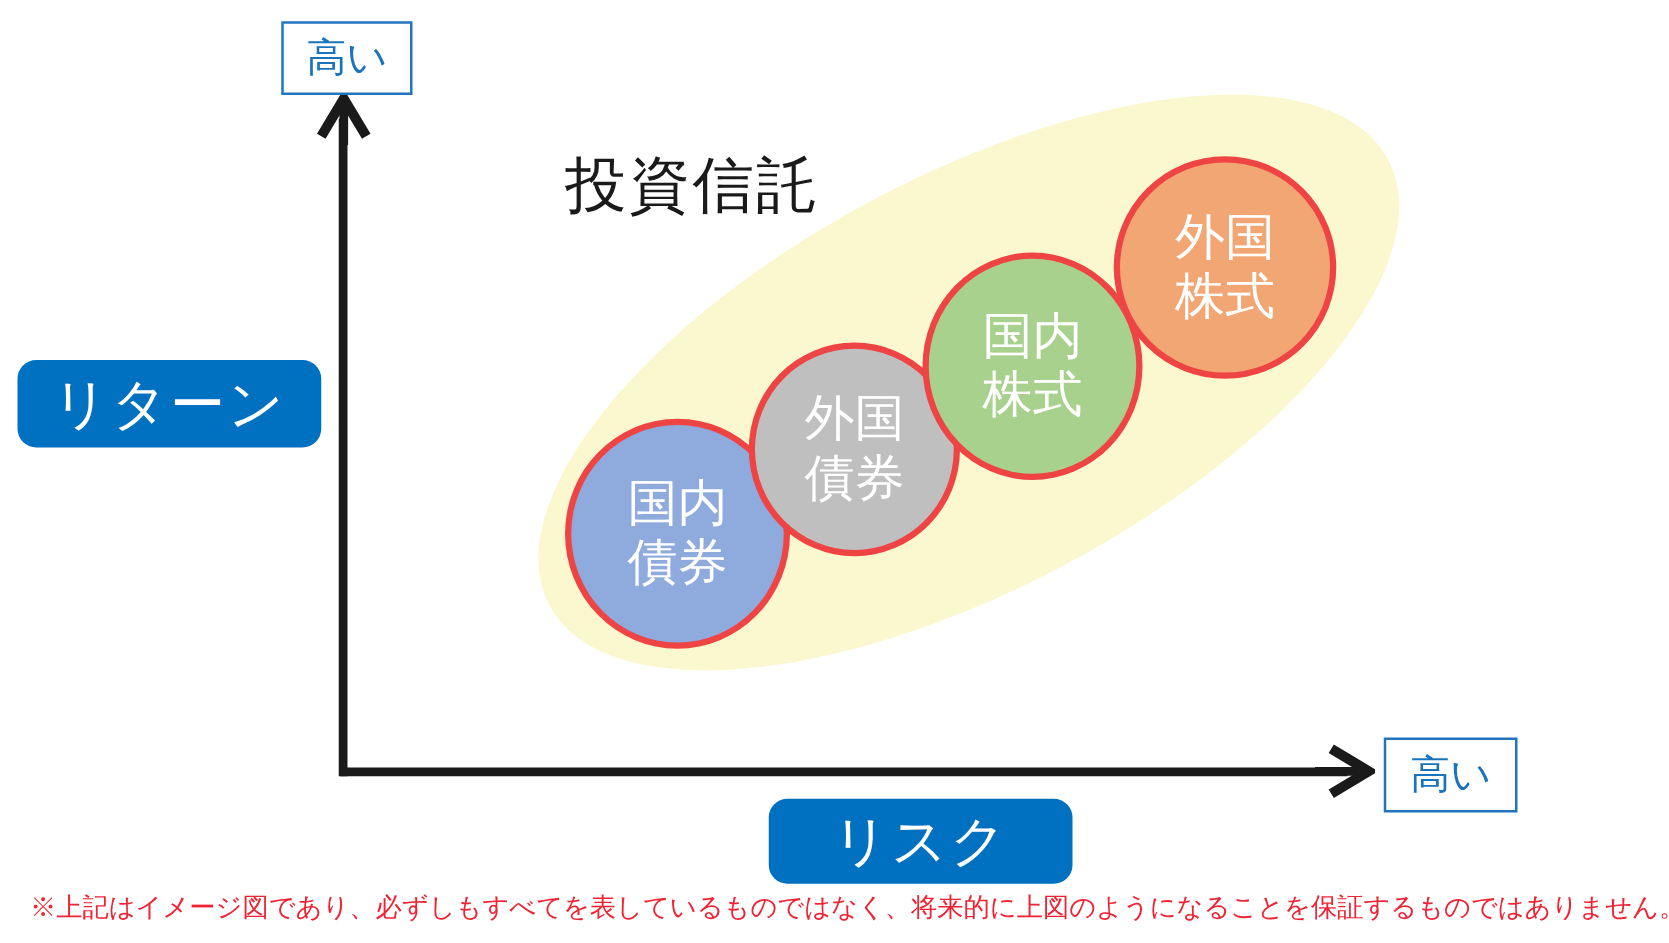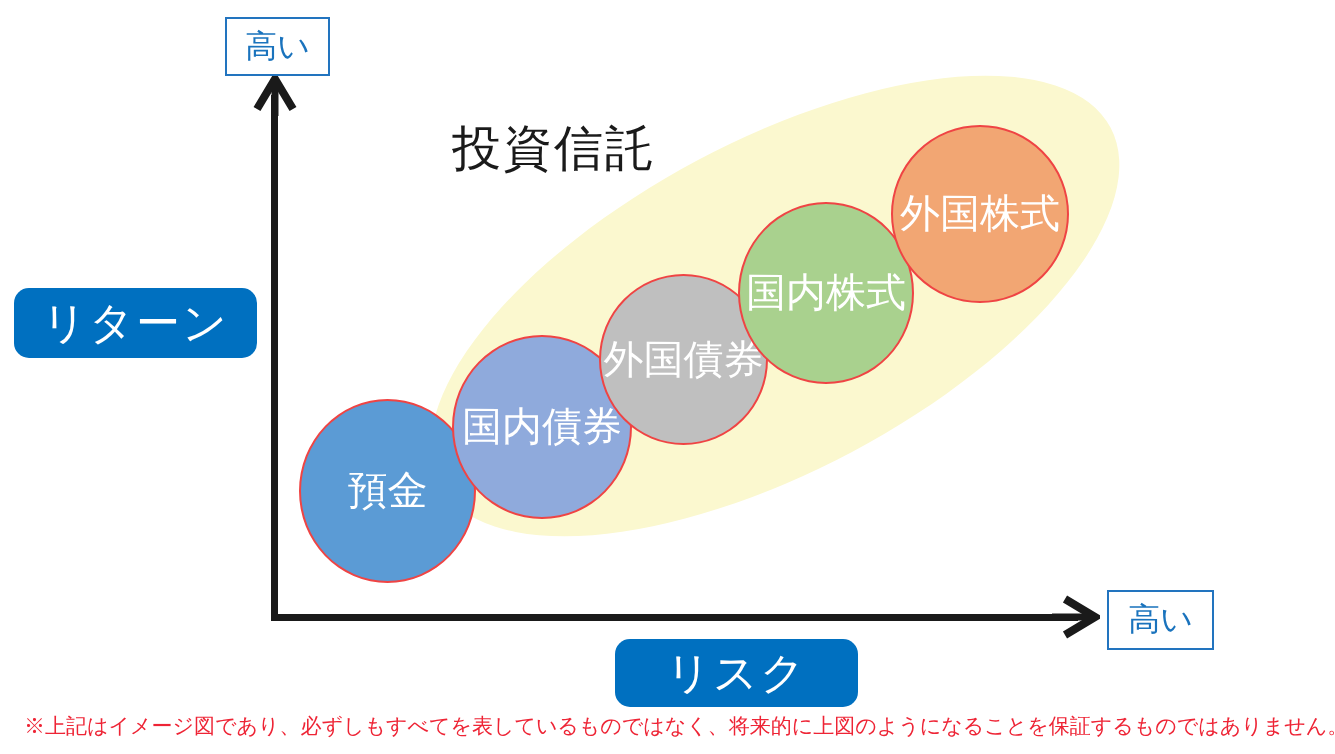--- a/index.html
+++ b/index.html
@@ -25,22 +25,22 @@
   .pill-return{left:14px;top:288px;width:243px;height:70px;}
   .pill-risk{left:615px;top:639px;width:243px;height:68px;}
 
   
   .trust-ellipse{position:absolute;left:395px;top:141px;width:760px;height:330px;border-radius:50%;
                  transform:rotate(-28deg);z-index:1;}
   .trust-label{position:absolute;left:452px;top:116px;font-size:49px;color:#1a1a1a;z-index:2;
                letter-spacing:2px;}
 
   
-  .asset{position:absolute;border-radius:50%;border:2px solid #ef4444;color:#ffffff;
-         display:flex;flex-direction:row;align-items:center;justify-content:center;
+  .asset{position:absolute;border-radius:50%;border:5px solid #ef4444;color:#ffffff;
+         display:flex;flex-direction:column;align-items:center;justify-content:center;
          font-size:40px;line-height:1.18;text-align:center;box-sizing:border-box;}
   .c0{left:299px;top:399px;width:177px;height:184px;z-index:3;}
   .c1{left:452px;top:335px;width:180px;height:184px;z-index:4;}
   .c2{left:599px;top:274px;width:169px;height:171px;z-index:5;}
   .c3{left:738px;top:202px;width:176px;height:182px;z-index:6;}
   .c4{left:891px;top:125px;width:178px;height:178px;z-index:7;}
 
   .disclaimer{position:absolute;left:24px;top:712px;width:1305px;font-size:21px;color:#ee2435;
               z-index:8;white-space:nowrap;}
 </style>
@@ -66,24 +66,20 @@
   <div class="high-box high-right">
     <span>高い</span>
   </div>
 
   <div class="pill pill-return" style="background-color: rgb(0, 112, 192);">リターン</div>
   <div class="pill pill-risk" style="background-color: rgb(0, 112, 192);">リスク</div>
 
   <div class="trust-ellipse" style="background-color: rgb(251, 248, 207);"></div>
   <div class="trust-label">投資信託</div>
 
-  <div class="asset c0" style="background-color: rgb(91, 155, 213);">
-    <span>預金</span>
-    <span></span>
-  </div>
   <div class="asset c1" style="background-color: rgb(143, 170, 220);">
     <span>国内</span>
     <span>債券</span>
   </div>
   <div class="asset c2" style="background-color: rgb(191, 191, 191);">
     <span>外国</span>
     <span>債券</span>
   </div>
   <div class="asset c3" style="background-color: rgb(169, 209, 142);">
     <span>国内</span>

